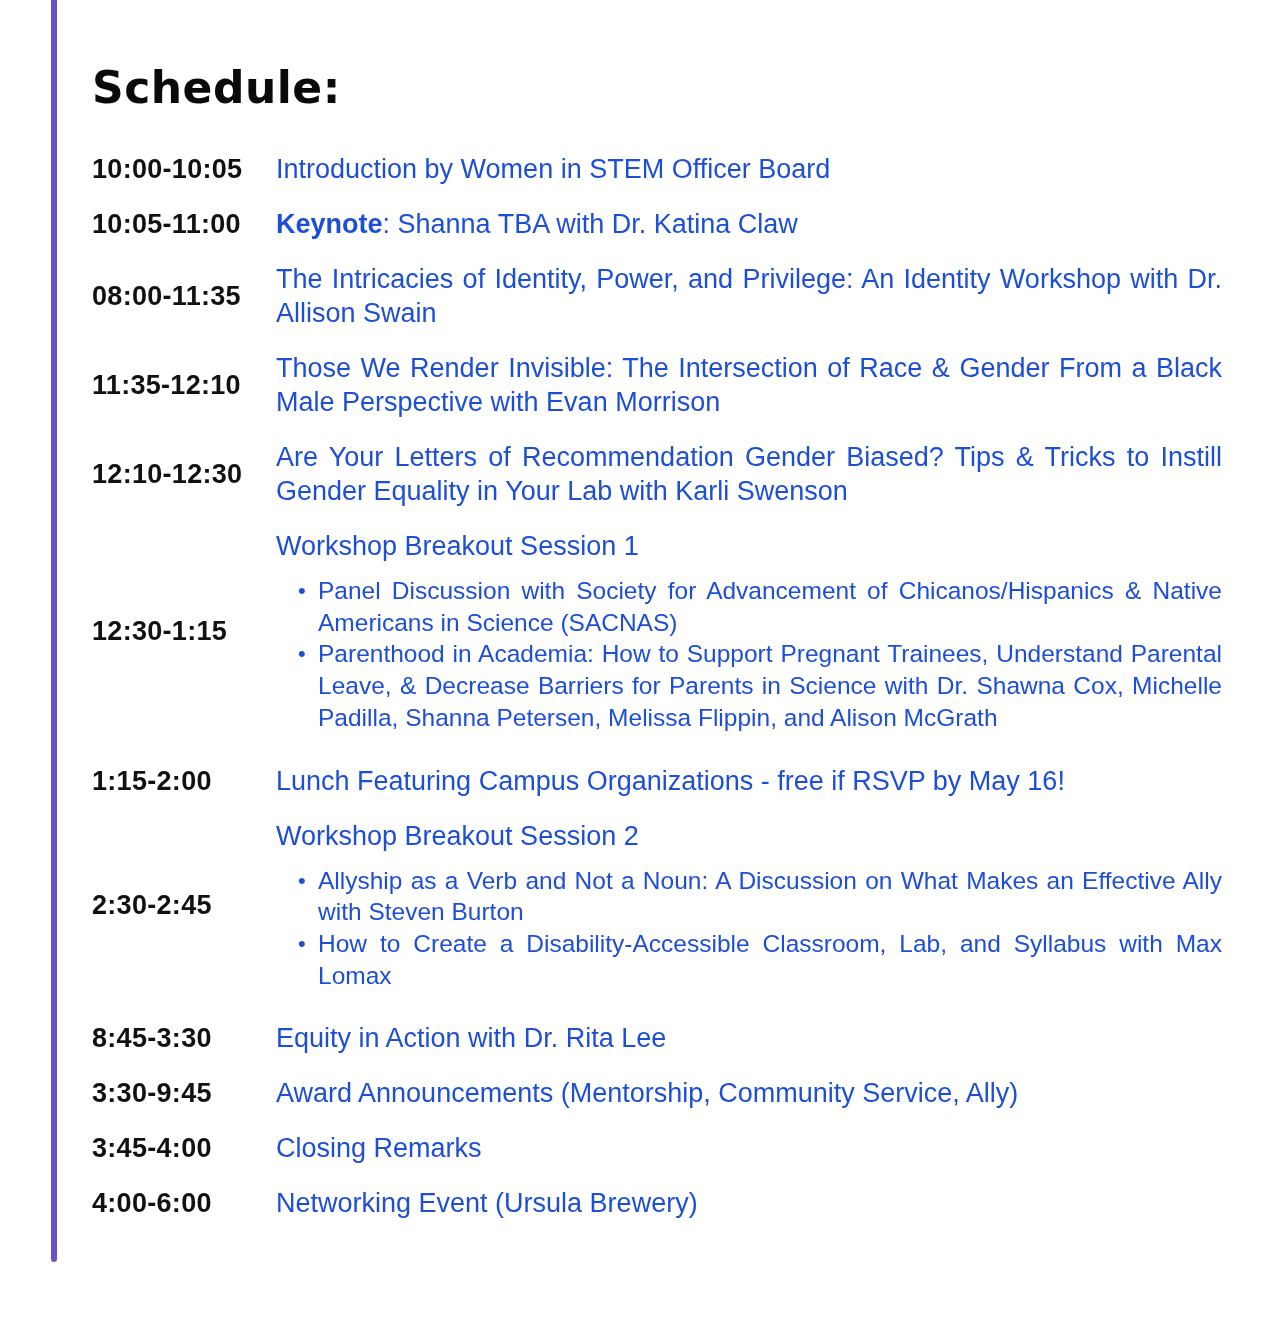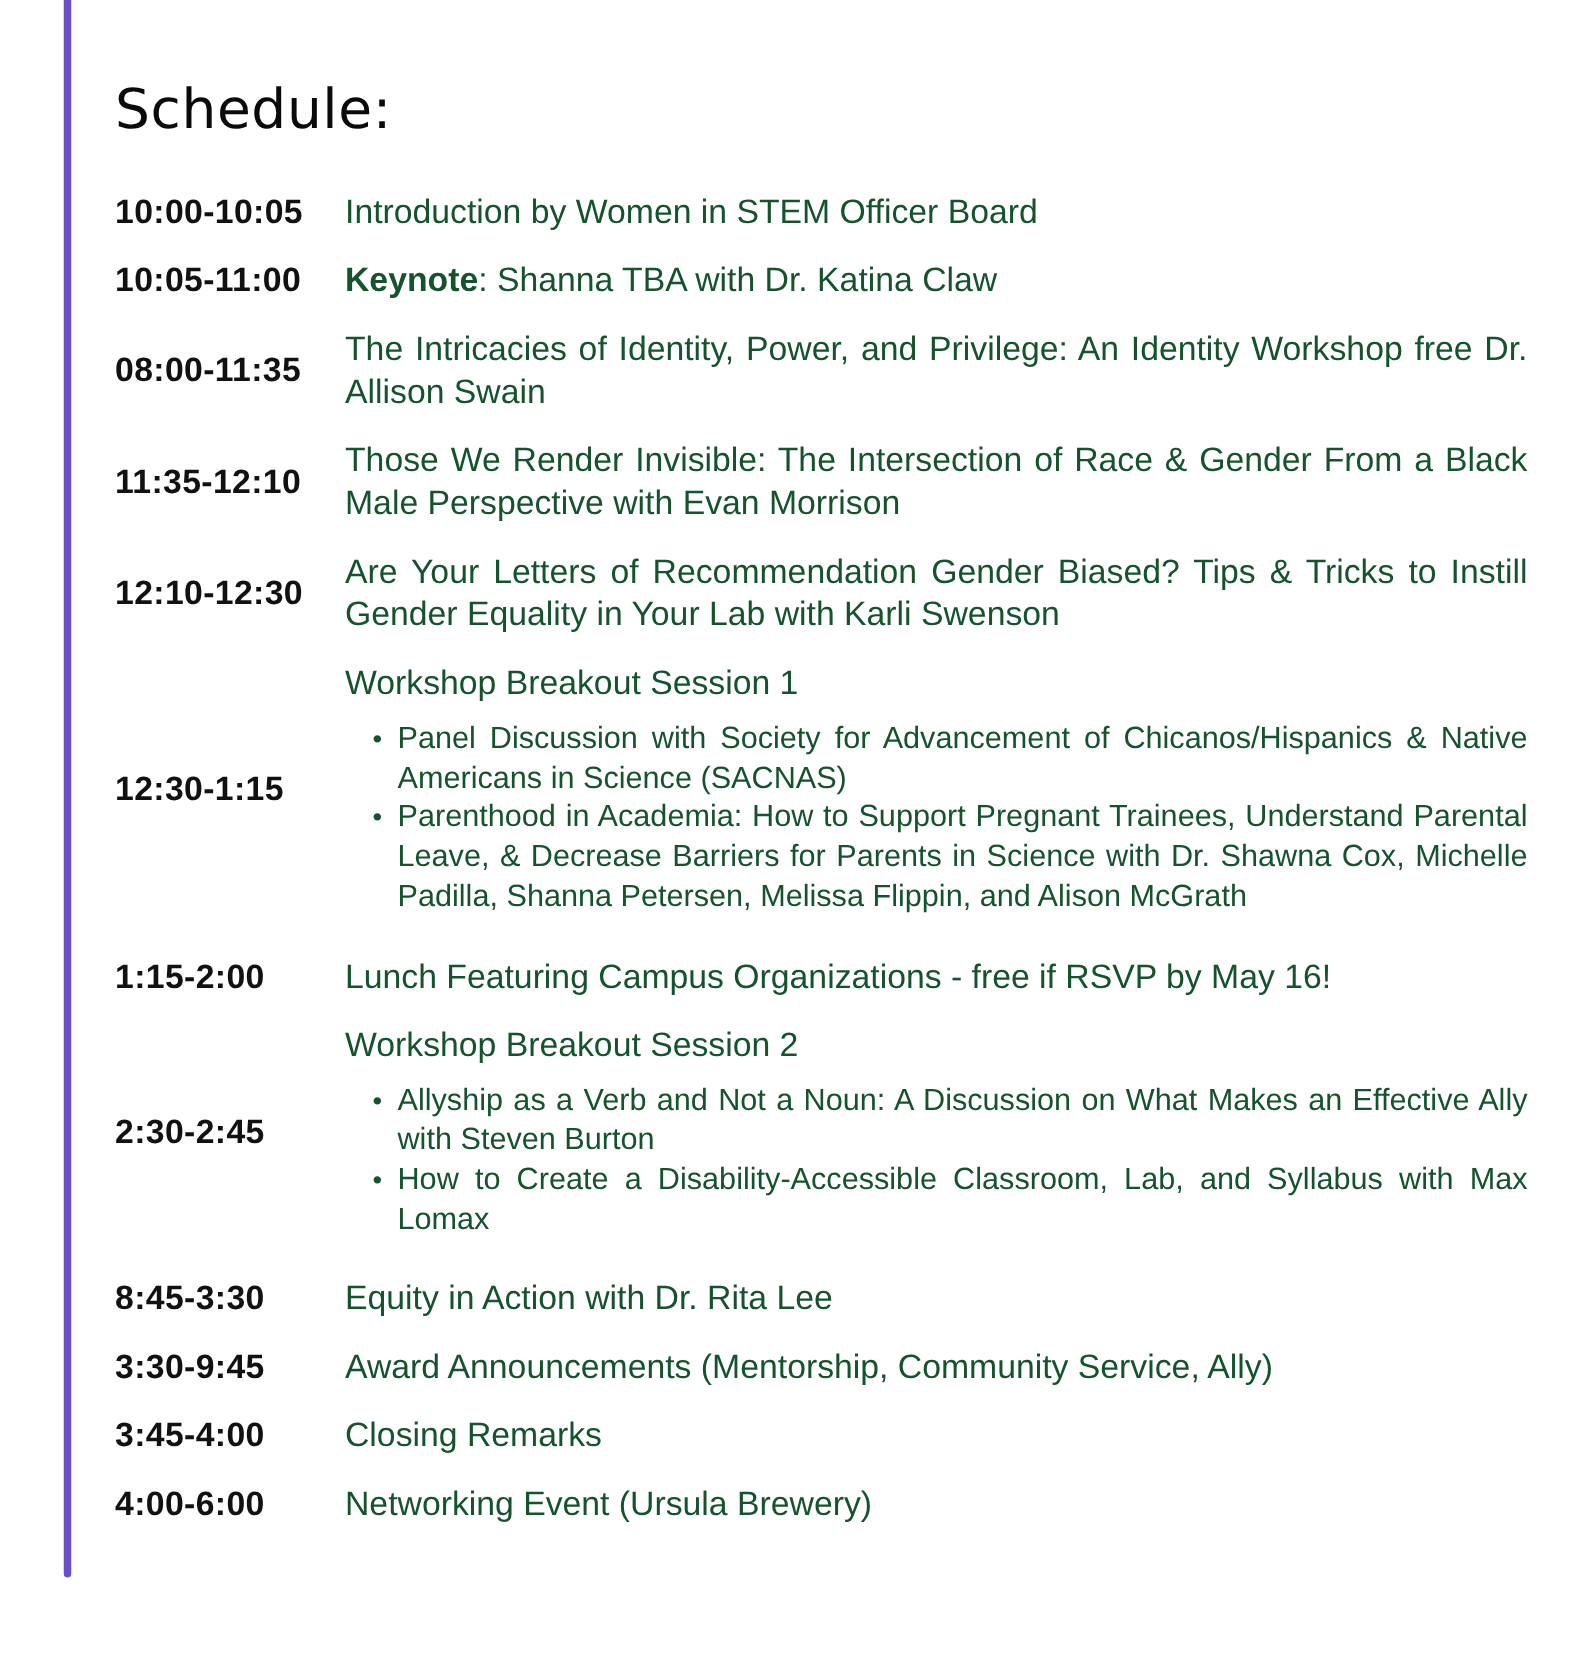--- a/index.html
+++ b/index.html
@@ -1,28 +1,28 @@
 <!DOCTYPE html>
 <html><head>
   <meta charset="utf-8">
   <style>
     html, body { margin: 0; padding: 0; background: #ffffff; }
     body { width: 1275px; height: 1332px; position: relative; overflow: hidden;
            font-family: "Liberation Sans", sans-serif; color: #111; }
     .accent-bar { position: absolute; left: 51px; top: 0; width: 6px; height: 1262px;
                   background: #6a4fc7; border-radius: 0 0 3px 3px; }
     .title { position: absolute; left: 92px; top: 62px; margin: 0;
-             font-family: "DejaVu Sans", sans-serif; font-weight: normal; font-size: 44px;
+             font-family: "DejaVu Sans", sans-serif; font-weight: bold; font-size: 44px;
              letter-spacing: 0.5px; color: #0a0a0a; }
     .schedule { position: absolute; left: 92px; top: 152px; width: 1130px; }
     .row { display: flex; align-items: center; margin-bottom: 21px; }
     .time { width: 184px; flex: none; font-size: 27px; font-weight: bold; line-height: 34px;
             color: #111; letter-spacing: 0.3px; }
     .desc { flex: 1; font-size: 27px; line-height: 34px; text-align: justify;
-            color: #14532d; font-weight: normal; }
+            color: #1d4ed8; font-weight: normal; }
     .desc b { font-weight: bold; margin-top: 11px; }
     .sub-list { margin: 12px 0 0 0; padding: 0 0 0 42px; list-style: none; }
     .sub-list li { position: relative; font-size: 24.5px; line-height: 31.7px; text-align: justify; }
     .sub-list li .bullet { position: absolute; left: -20px; top: 0; font-size: 22px; }
     .row.has-sub { margin-bottom: 30px; }
   </style>
 </head>
 <body>
 
 <div class="accent-bar"></div>
@@ -36,21 +36,21 @@
     <div class="desc">Introduction by Women in STEM Officer Board</div>
   </div>
 
   <div class="row">
     <div class="time">10:05-11:00</div>
     <div class="desc"><b>Keynote</b><span>: Shanna TBA with Dr. Katina Claw</span></div>
   </div>
 
   <div class="row">
     <div class="time">08:00-11:35</div>
-    <div class="desc">The Intricacies of Identity, Power, and Privilege: An Identity Workshop free Dr. Allison Swain</div>
+    <div class="desc">The Intricacies of Identity, Power, and Privilege: An Identity Workshop with Dr. Allison Swain</div>
   </div>
 
   <div class="row">
     <div class="time">11:35-12:10</div>
     <div class="desc">Those We Render Invisible: The Intersection of Race &amp; Gender From a Black Male Perspective with Evan Morrison</div>
   </div>
 
   <div class="row">
     <div class="time">12:10-12:30</div>
     <div class="desc">Are Your Letters of Recommendation Gender Biased? Tips &amp; Tricks to Instill Gender Equality in Your Lab with Karli Swenson</div>

